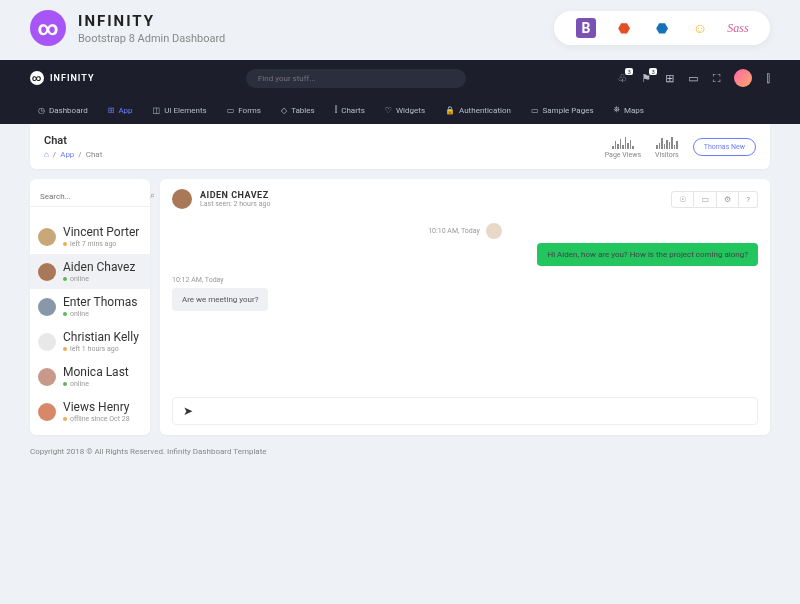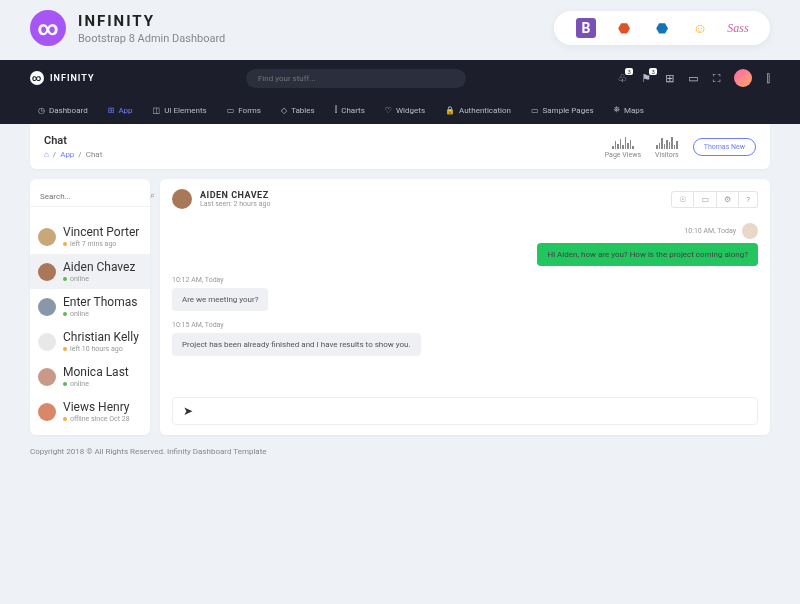--- a/index.html
+++ b/index.html
@@ -59,21 +59,21 @@
 .chat-user-seen{font-size:7px;color:#999}
 .chat-actions{display:flex;gap:0}
 .chat-action{border:1px solid #e5e5e5;padding:3px 7px;font-size:8px;color:#999;cursor:pointer;background:#fff}
 .chat-action:first-child{border-radius:3px 0 0 3px}
 .chat-action:last-child{border-radius:0 3px 3px 0}
 .chat-action+.chat-action{border-left:none}
 .messages{flex:1}
 .msg-row{margin-bottom:10px}
 .msg-row.right{text-align:right}
 .msg-meta{font-size:7px;color:#999;margin-bottom:4px;display:flex;align-items:center;gap:6px}
-.msg-row.right .msg-meta{justify-content:flex-end}
+.msg-row.right .msg-meta{justify-content:center}
 .msg-av{width:16px;height:16px;border-radius:50%;background:#ddd}
 .bubble{display:inline-block;padding:7px 10px;border-radius:4px;font-size:8px;max-width:70%}
 .bubble.in{background:#eef0f3;color:#555}
 .bubble.out{background:#22c55e;color:#444}
 .chat-input{display:flex;align-items:center;border:1px solid #eee;border-radius:4px;padding:6px 10px;margin-top:8px}
 .chat-input input{flex:1;border:none;outline:none;font-size:8px;color:#888}
 .send-btn{font-size:12px;color:#333;cursor:pointer}
 .footer{padding:12px 30px;font-size:8px;color:#888}
 </style>
 </head>
@@ -240,21 +240,21 @@
               <span>online</span>
             </div>
           </div>
         </div>
       <div class="contact">
           <div class="contact-av" style="background:#e8e8e8"></div>
           <div class="contact-info">
             <div class="contact-name">Christian Kelly</div>
             <div class="contact-status">
               <span class="dot offline"></span>
-              <span>left 10 hours ago</span>
+              <span>left 1 hours ago</span>
             </div>
           </div>
         </div>
       <div class="contact">
           <div class="contact-av" style="background:#c89888"></div>
           <div class="contact-info">
             <div class="contact-name">Monica Last</div>
             <div class="contact-status">
               <span class="dot online"></span>
               <span>online</span>
@@ -296,26 +296,20 @@
               <div class="msg-av" style="background:#e8d8c8"></div>
             </div>
           <div class="bubble out">Hi Aiden, how are you? How is the project coming along?</div>
         </div>
         <div class="msg-row">
           <div class="msg-meta">
               <span>10:12 AM, Today</span>
             </div>
           <div class="bubble in">Are we meeting your?</div>
         </div>
-        <div class="msg-row">
-          <div class="msg-meta">
-              <span>10:15 AM, Today</span>
-            </div>
-          <div class="bubble in">Project has been already finished and I have results to show you.</div>
-        </div>
       </div>
       <div class="chat-input">
         <span class="send-btn">➤</span>
       </div>
     </div>
   </div>
 </div>
 
 <div class="footer">Copyright 2018 © All Rights Reserved. Infinity Dashboard Template</div>
 

